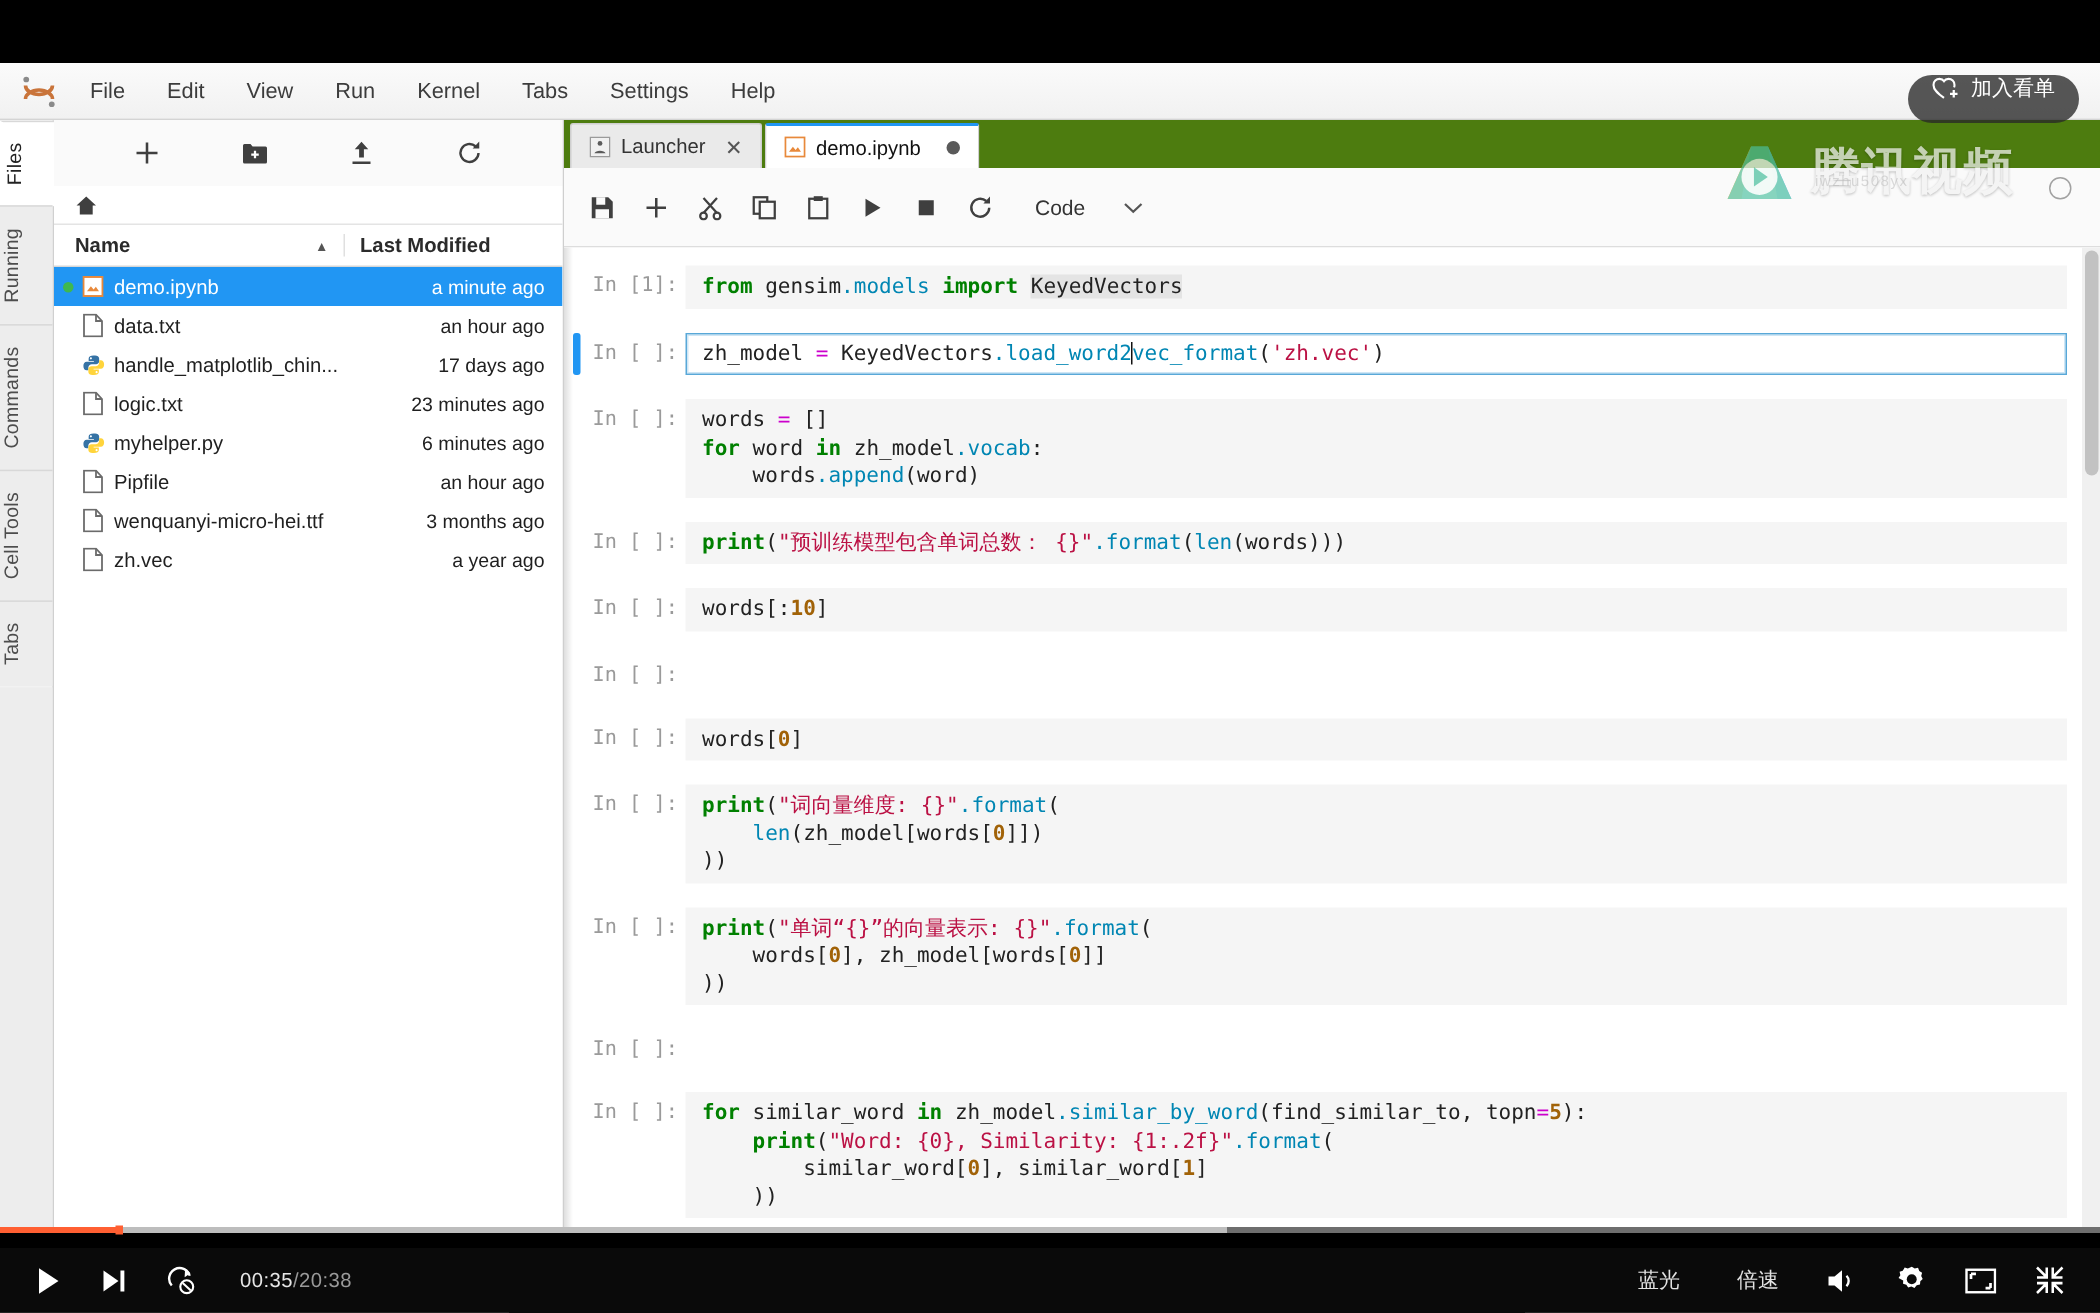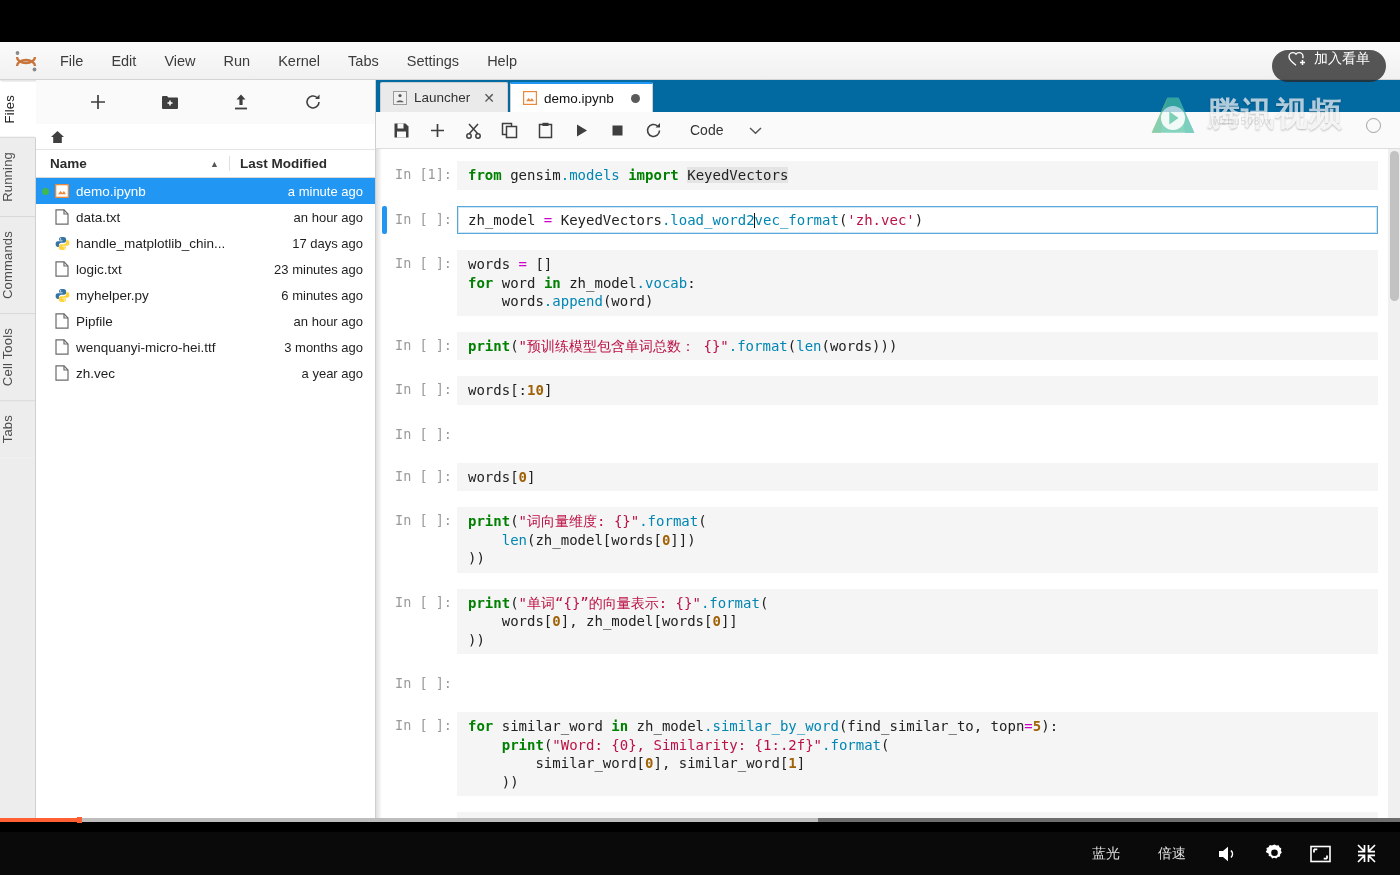--- a/index.html
+++ b/index.html
@@ -49,29 +49,29 @@
   .fb-row { display:flex; align-items:center; height:26px; font-size:13.5px; color:#1f1f1f; cursor:default; padding-left:6px; }
   .fb-row.sel { background:#2196f3; color:#fff; }
   .fb-dot { width:7px; height:7px; border-radius:50%; background:#3fb84f; margin-right:3px; flex:0 0 7px; }
   .fb-dot.blank { background:transparent; }
   .fb-ico { width:20px; display:flex; justify-content:center; align-items:center; flex:0 0 20px; }
   .fb-name { flex:1; white-space:nowrap; overflow:hidden; text-overflow:ellipsis; padding-left:4px; }
   .fb-mod { width:132px; text-align:right; padding-right:12px; font-size:13px; }
 
   
   .nbpanel { flex:1; display:flex; flex-direction:column; background:#fff; min-width:0; }
-  .tabbar { height:32px; background:#0369a1; display:flex; align-items:flex-end; padding-left:4px; }
+  .tabbar { height:32px; background:#4d7c0f; display:flex; align-items:flex-end; padding-left:4px; }
   .tab { height:30px; display:flex; align-items:center; gap:7px; padding:0 12px; font-size:13.5px;
     background:#eaeaea; color:#333; border:1px solid #cfcfcf; border-bottom:none; cursor:pointer;
     border-radius:2px 2px 0 0; margin-right:2px; }
   .tab.active { background:#fff; color:#111; border-top:2px solid #2196f3; padding-top:0; }
   .tab-close { font-size:14px; color:#555; margin-left:6px; }
   .tab-dirty { width:9px; height:9px; border-radius:50%; background:#5a5a5a; margin-left:10px; }
 
-  .nbtoolbar { height:37px; background:#fafafa; border-bottom:1px solid #ddd; display:flex;
+  .nbtoolbar { height:53px; background:#fafafa; border-bottom:1px solid #ddd; display:flex;
     align-items:center; gap:6px; padding-left:10px; }
   .tb-btn { width:30px; height:28px; display:flex; align-items:center; justify-content:center;
     color:#3c3c3c; cursor:pointer; border-radius:2px; }
   .tb-select { display:flex; align-items:center; gap:26px; font-size:14px; color:#333;
     padding:3px 8px 3px 10px; cursor:pointer; margin-left:6px; }
 
   
   .nbscroll { flex:1; position:relative; overflow:hidden; background:#fff; }
   .nbinner { padding:12px 0 0 0; }
   .cell { display:flex; align-items:flex-start; margin:0 0 16px 0; padding-left:6px; }
@@ -498,20 +498,44 @@
 
   <div class="progress">
     <div class="prog-buf" style="width: 817.6px;"></div>
     <div class="prog-play" style="width: 79.8px; background: rgb(255, 95, 50);"></div>
     <div class="prog-knob" style="left: 76.8px; background: rgb(255, 95, 50);"></div>
   </div>
 
   <div class="vid-bottom"></div>
 
   <div class="controls">
+    <div class="ctl-left">
+      <div class="ctl">
+        <svg width="19" height="20" viewBox="0 0 19 20">
+            <path d="M3 1.5l13 8.5-13 8.5z" fill="#fff"></path>
+          </svg>
+      </div>
+      <div class="ctl">
+        <svg width="20" height="20" viewBox="0 0 20 20">
+            <path d="M3 3l10 7-10 7z" fill="#fff"></path>
+            <rect x="14.3" y="3" width="2.6" height="14" fill="#fff"></rect>
+          </svg>
+      </div>
+      <div class="ctl">
+        <svg width="21" height="21" viewBox="0 0 21 21">
+          <path d="M16.5 7.5A7 7 0 104.5 14" fill="none" stroke="#fff" stroke-width="1.6"></path>
+          <path d="M13.4 2.6l3.6 3.3-3.9 2.6z" fill="#fff"></path>
+          <circle cx="14.5" cy="14.8" r="4.3" fill="none" stroke="#fff" stroke-width="1.4"></circle>
+          <path d="M11.8 12.3l5.4 5" stroke="#fff" stroke-width="1.4"></path>
+        </svg>
+      </div>
+      <div class="timecode">
+        <span>00:35</span><span class="tot">/</span><span class="tot">20:38</span>
+      </div>
+    </div>
 
     <div class="ctl-spacer"></div>
 
     <div class="ctl-right">
       <div class="ctl-text">蓝光</div>
       <div class="ctl-text">倍速</div>
       <div class="ctl">
         <svg width="22" height="20" viewBox="0 0 22 20">
             <path d="M2 7h4l5-4.2v14.4L6 13H2z" fill="#fff"></path>
             <path d="M14 6.5a5 5 0 010 7" fill="none" stroke="#fff" stroke-width="1.6"></path>

